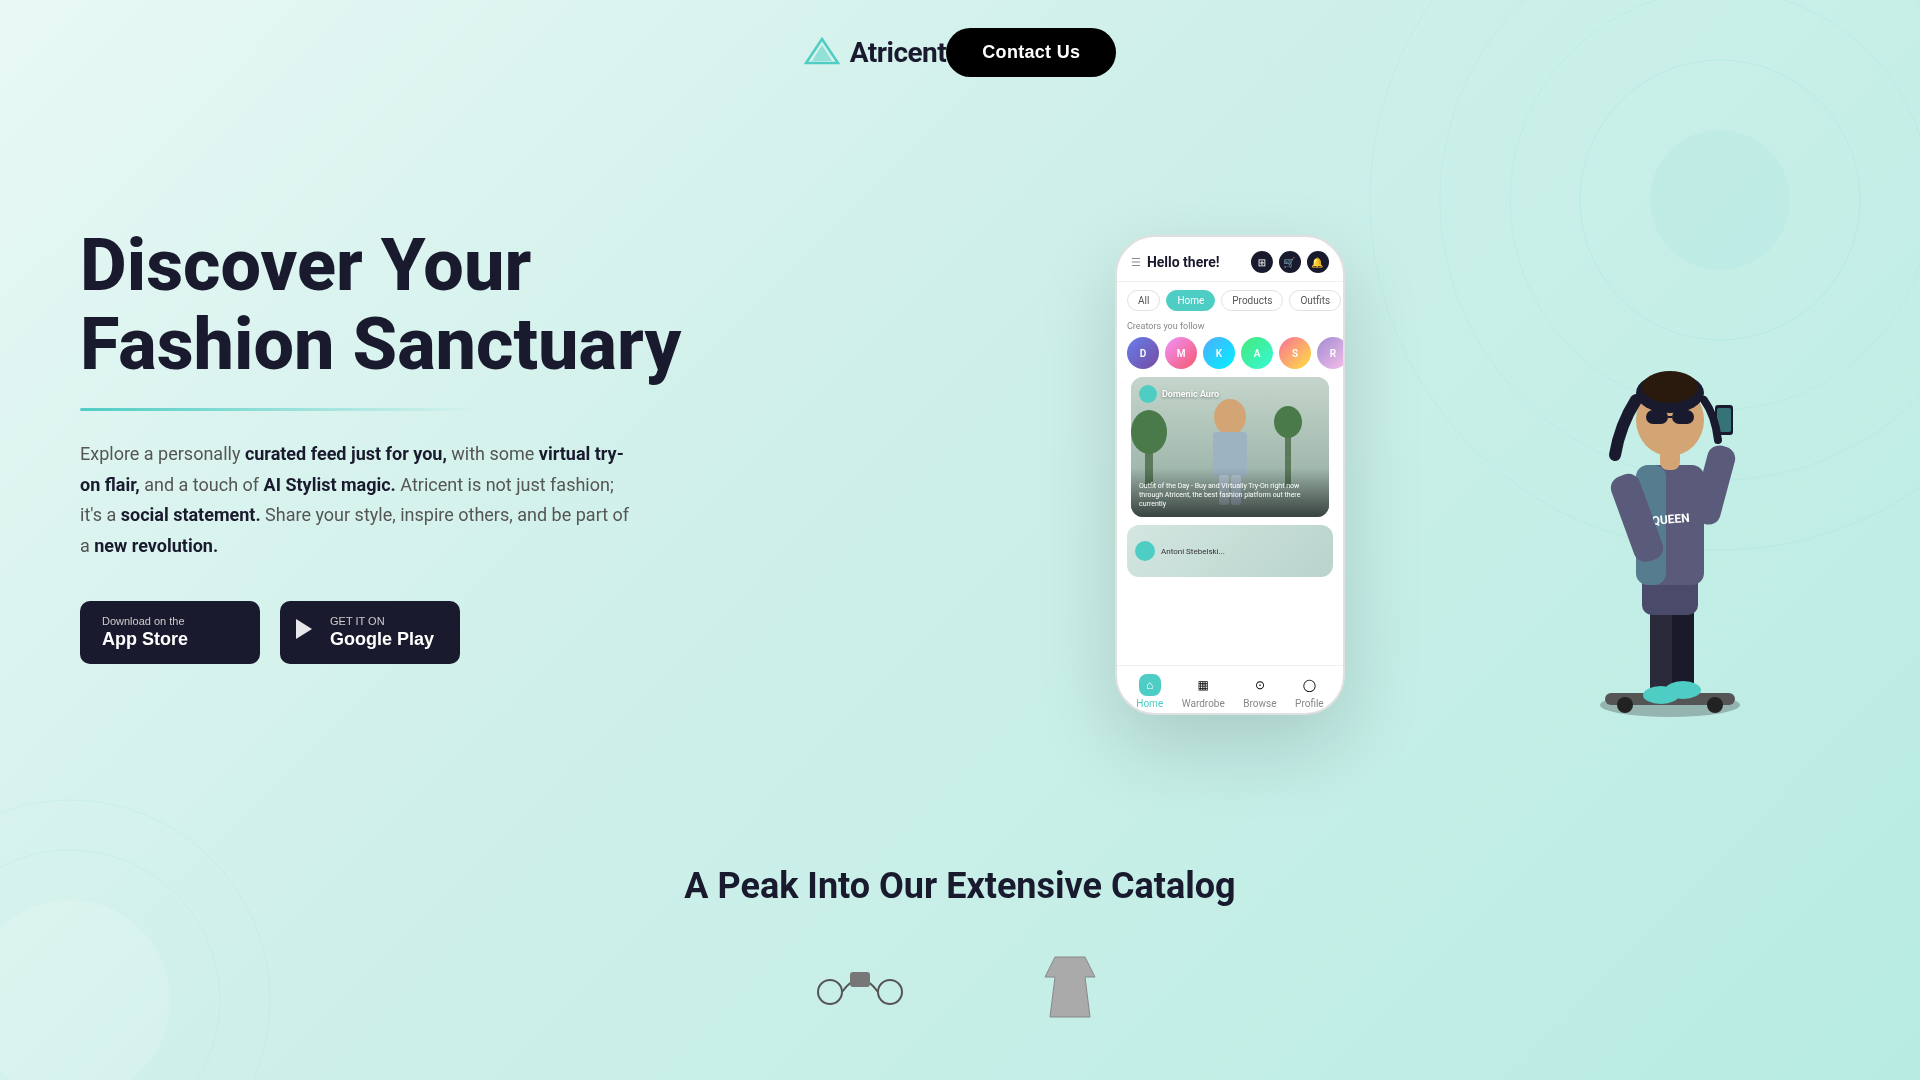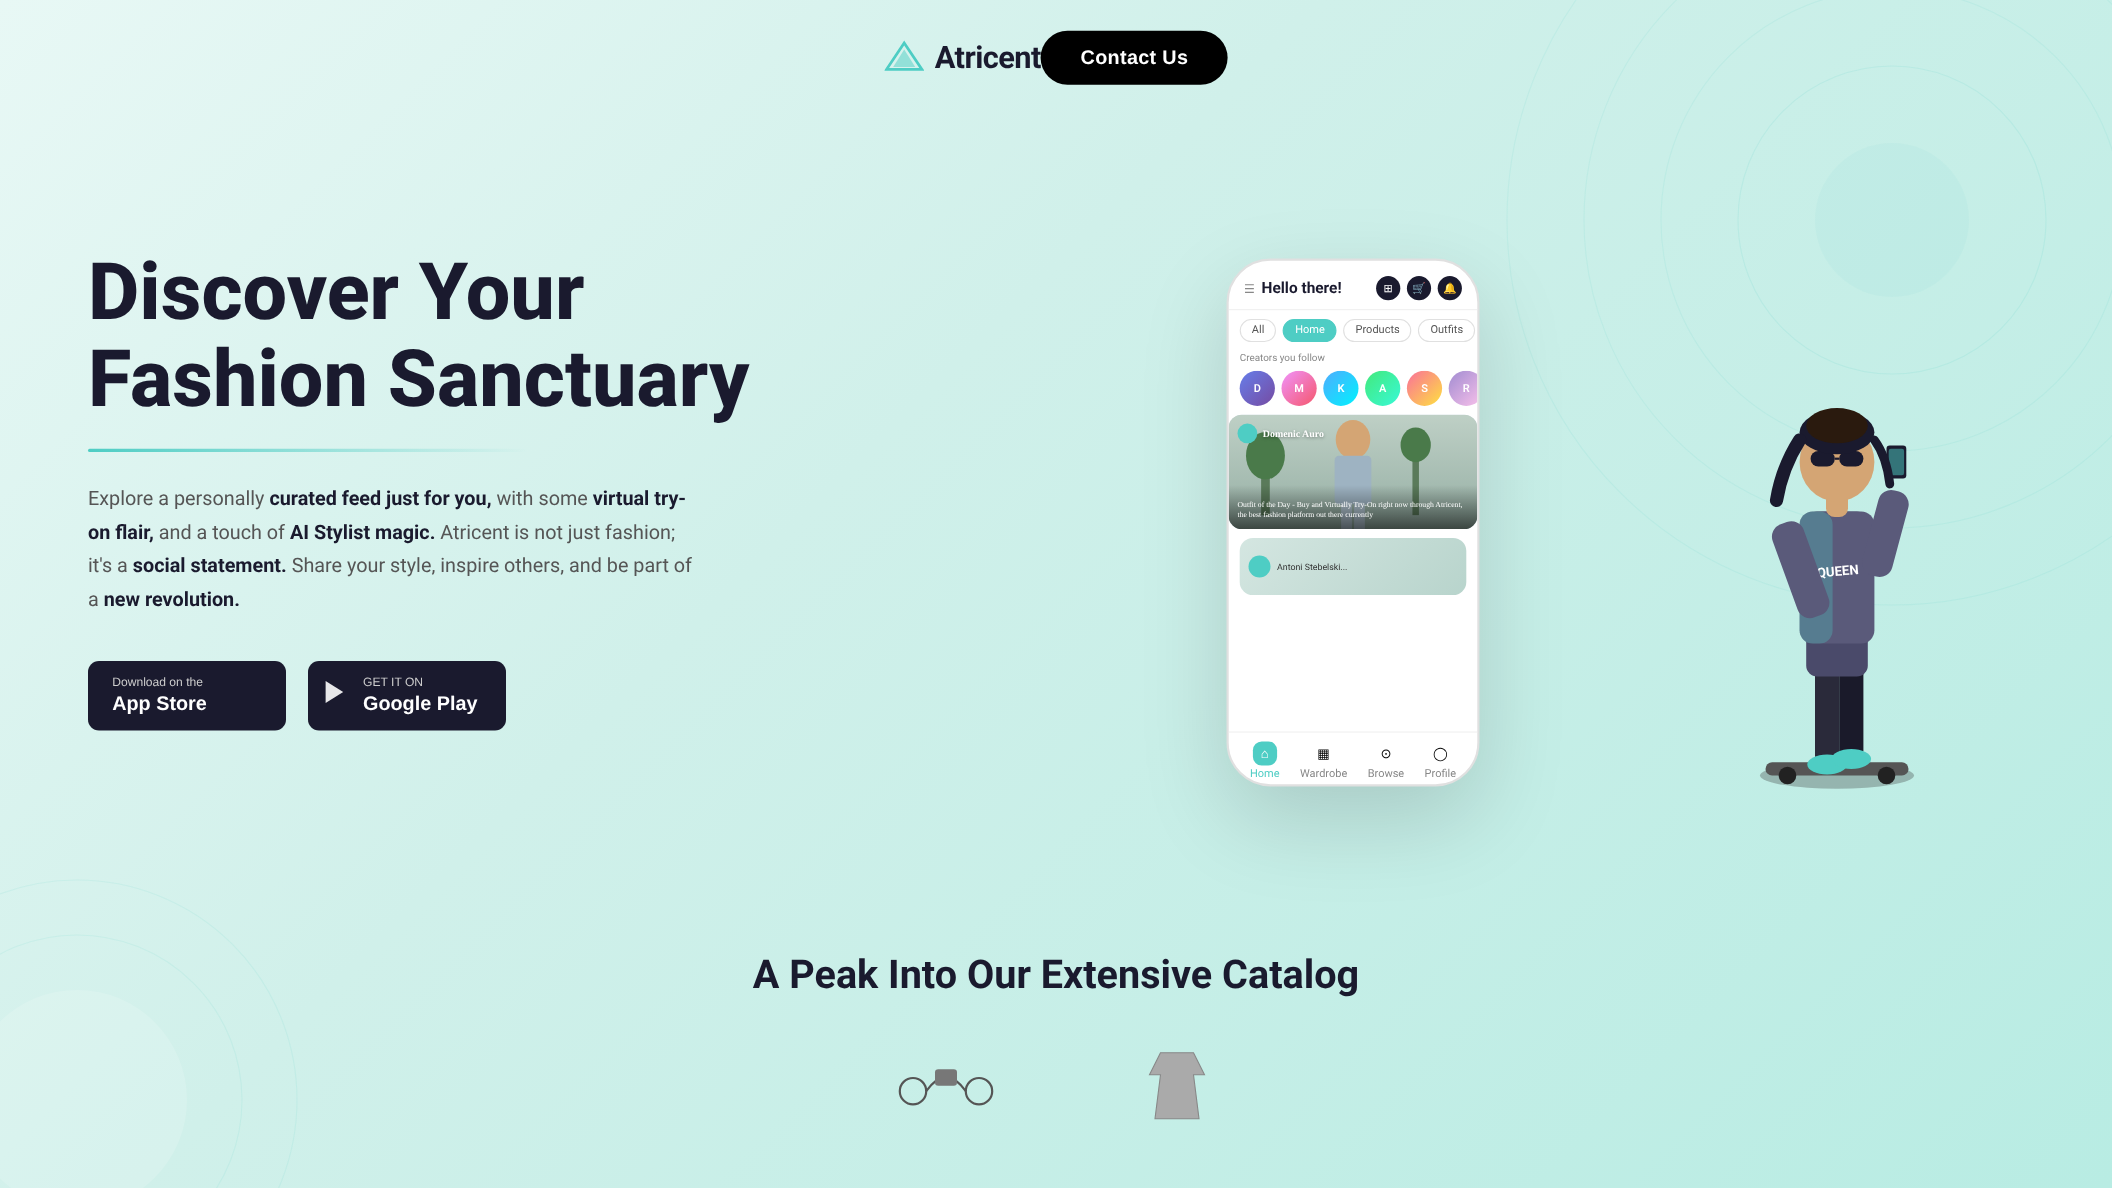--- a/index.html
+++ b/index.html
@@ -262,28 +262,27 @@
 
     .creator-avatar:nth-child(1) { background: linear-gradient(135deg, #667eea, #764ba2); }
     .creator-avatar:nth-child(2) { background: linear-gradient(135deg, #f093fb, #f5576c); }
     .creator-avatar:nth-child(3) { background: linear-gradient(135deg, #4facfe, #00f2fe); }
     .creator-avatar:nth-child(4) { background: linear-gradient(135deg, #43e97b, #38f9d7); }
     .creator-avatar:nth-child(5) { background: linear-gradient(135deg, #fa709a, #fee140); }
     .creator-avatar:nth-child(6) { background: linear-gradient(135deg, #a18cd1, #fbc2eb); }
 
     
     .post-card {
-      margin: 0 0 8px;
+      margin: 0 14px 8px;
       border-radius: 12px;
       overflow: hidden;
       position: relative;
-      height: 104px;
+      height: 140px;
       background: linear-gradient(180deg, #c9d6df, #8a9ba8);
       flex-shrink: 0;
-      font-family: Liberation Serif, serif;
     }
 
     .post-card-user {
       position: absolute;
       top: 8px;
       left: 8px;
       display: flex;
       align-items: center;
       gap: 5px;
     }

